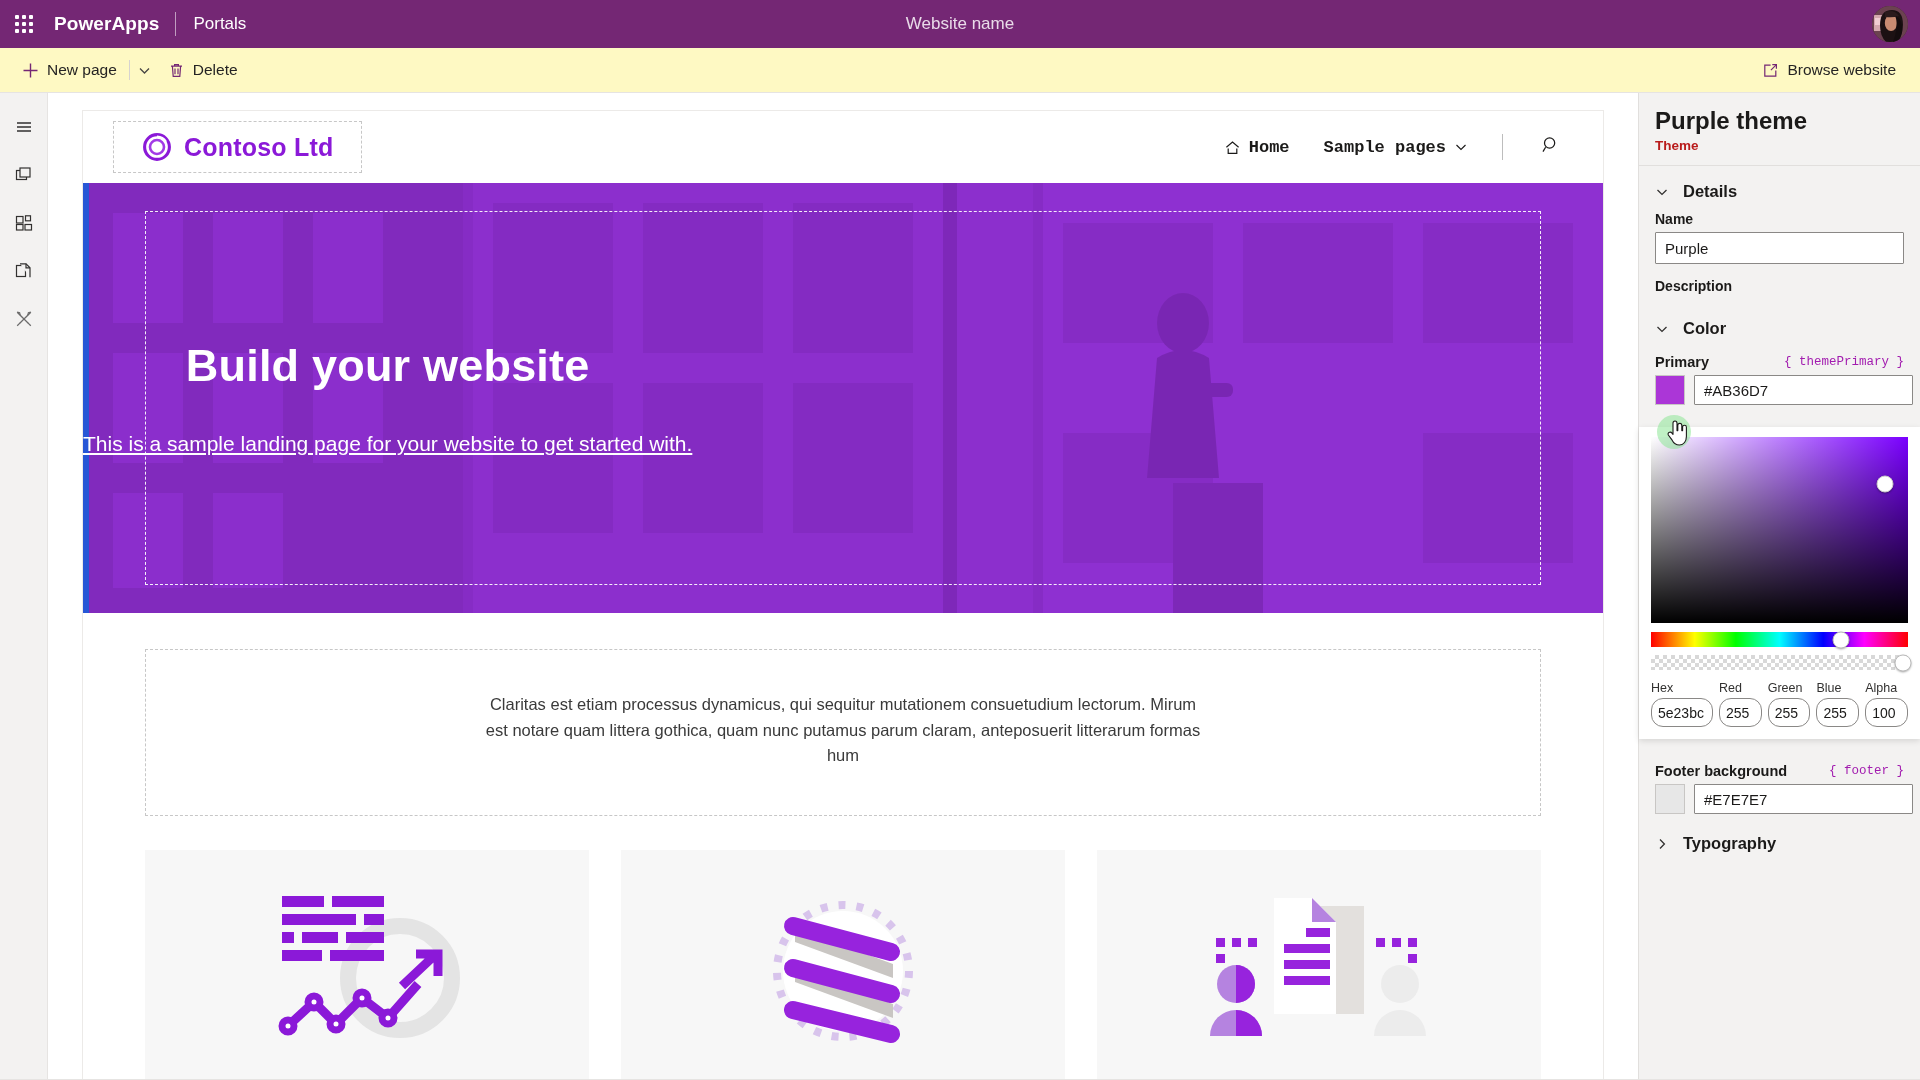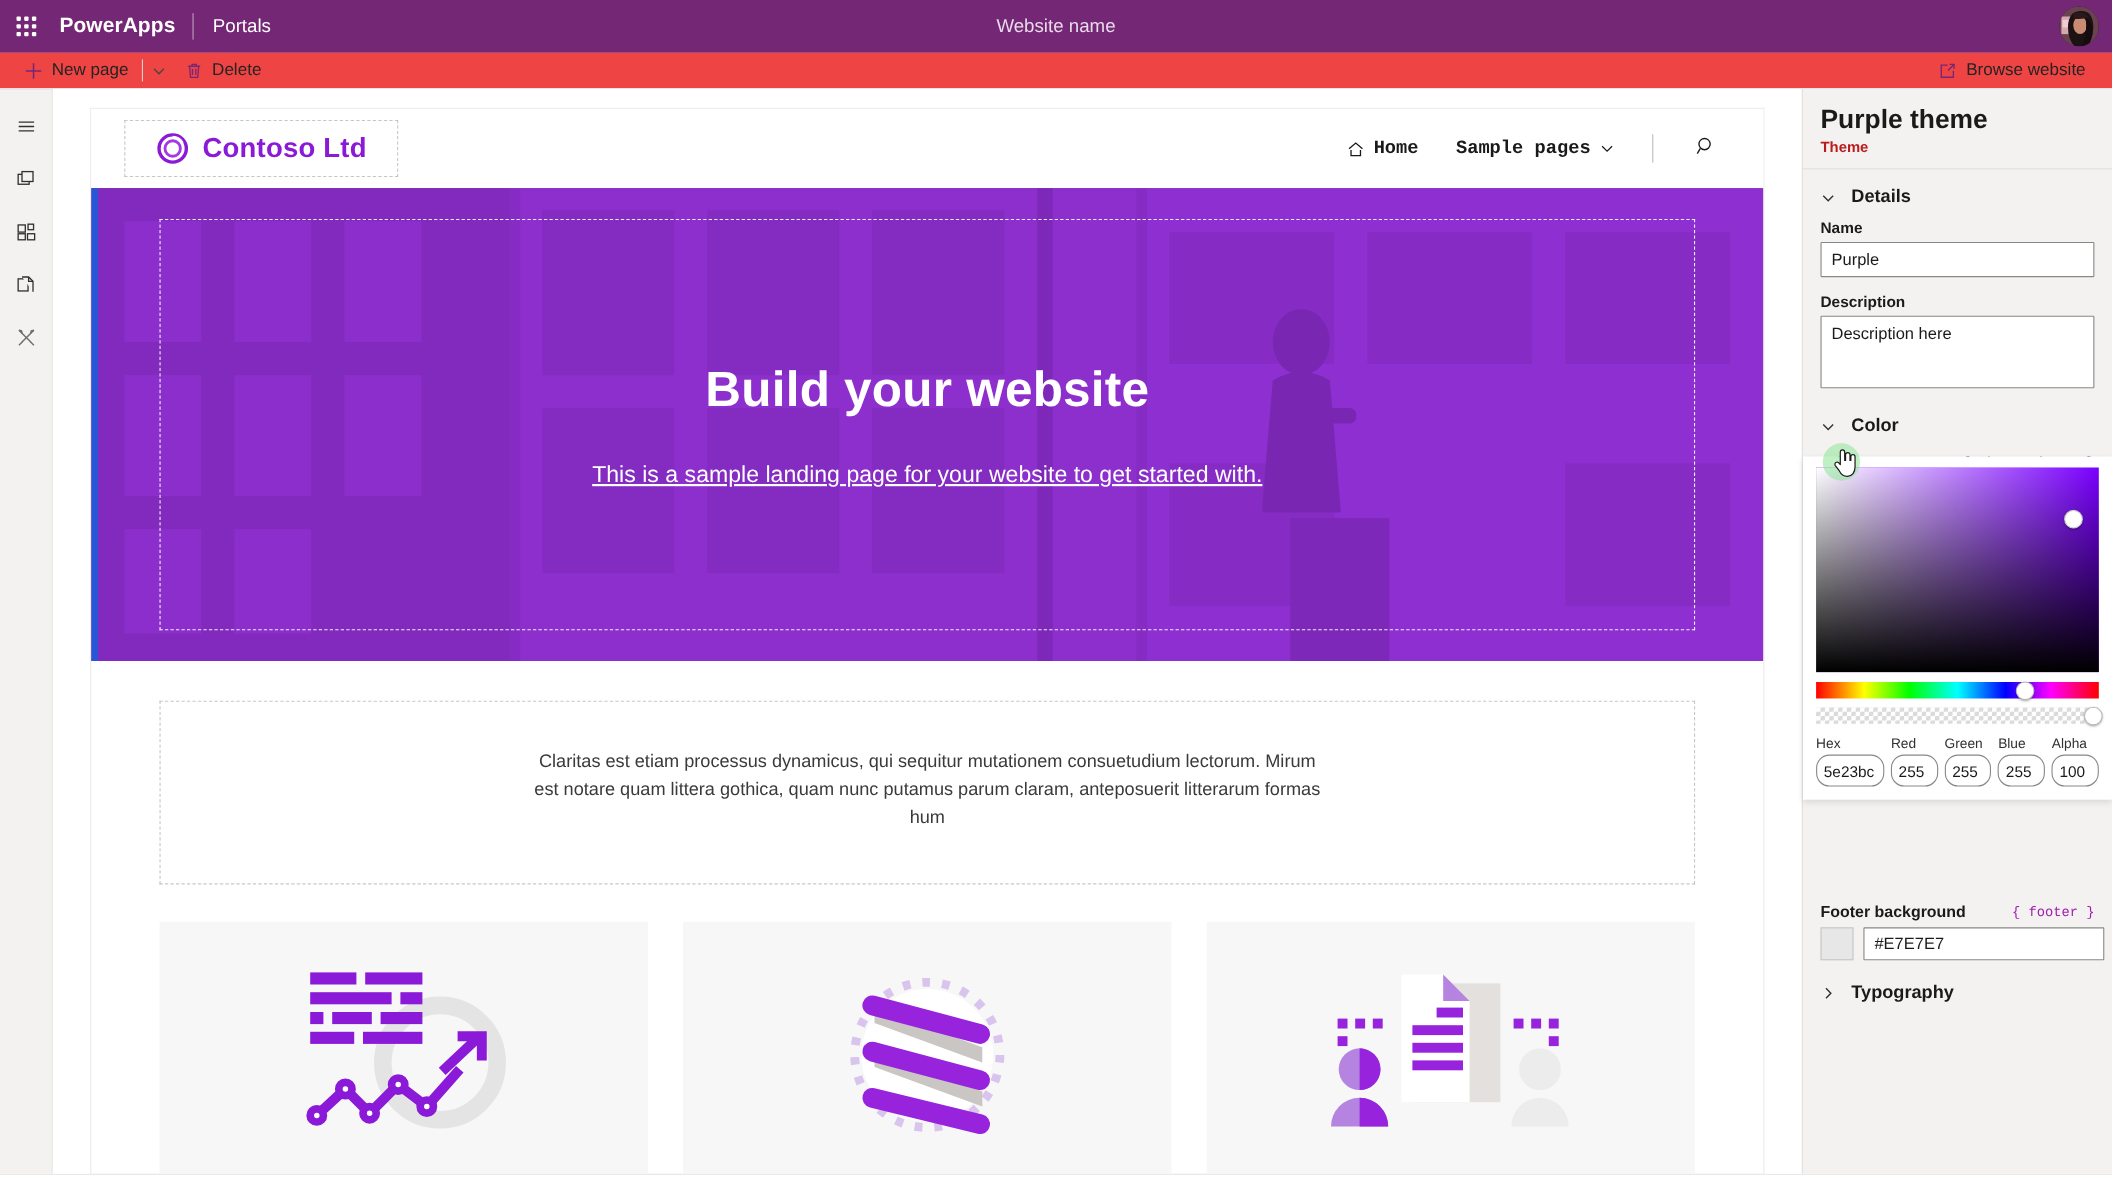--- a/index.html
+++ b/index.html
@@ -29,21 +29,21 @@
   .avatar {
     position: absolute; right: 12px; top: 6px;
     width: 36px; height: 36px; border-radius: 50%;
     overflow: hidden; cursor: pointer;
     background: #3a2230;
   }
   .avatar svg { display: block; }
 
   
   .cmdbar {
-    height: 33px; background: #ef4444;
+    height: 45px; background: #fef9c3;
     border-bottom: 1px solid #e6e4e2;
     display: flex; align-items: center; padding: 0 12px;
     position: relative;
   }
   .cmd-btn {
     display: flex; align-items: center; gap: 8px;
     height: 36px; padding: 0 10px; cursor: pointer;
     font-size: 15.5px; color: #252423; background: none; border: none;
     font-family: inherit;
   }
@@ -94,21 +94,21 @@
   }
   .logo-text { font-size: 25px; font-weight: 700; letter-spacing: .2px; }
   .site-nav { margin-left: auto; display: flex; align-items: center; gap: 34px; padding-right: 8px; }
   .nav-item { display: flex; align-items: center; gap: 8px; font-size: 17px; font-weight: 700; color: #1b1a19; cursor: pointer; font-family: Liberation Mono, monospace; }
   .nav-sep { width: 1px; height: 26px; background: #bdbdbd; }
   .nav-search { cursor: pointer; padding: 0 4px; }
 
   
   .hero {
     height: 430px; position: relative; overflow: hidden;
-    display: flex; align-items: center; justify-content: center;
+    display: flex; align-items: center; justify-content: flex-start;
   }
   .hero-photo { position: absolute; inset: 0; }
   .hero-tint {
     position: absolute; inset: 0;
     background: #8d20e0; opacity: .82; mix-blend-mode: multiply;
   }
   .hero-tint2 { position: absolute; inset: 0; background: #9326e8; opacity: .55; }
   .hero-selbar { position: absolute; left: 0; top: 0; bottom: 0; width: 6px; background: #2757d6; z-index: 5; }
   .hero-dash {
     position: absolute; left: 62px; right: 62px; top: 28px; bottom: 28px;
@@ -517,21 +517,20 @@
       <span class="section-title">Details</span>
     </div>
 
     <div class="field">
       <label class="field-label">Name</label>
       <input class="txt" value="Purple" style="">
     </div>
 
     <div class="field" style="padding-top:10px">
       <label class="field-label">Description</label>
-      <textarea class="txtarea" style="">Description here</textarea>
     </div>
 
     <div class="section-head">
       <span class="chev">
         <svg width="14" height="14" viewBox="0 0 14 14" fill="none" stroke="#323130" stroke-width="1.3">
             <path d="M2.5 5 7 9.4 11.5 5"></path>
           </svg>
       </span>
       <span class="section-title">Color</span>
     </div>

